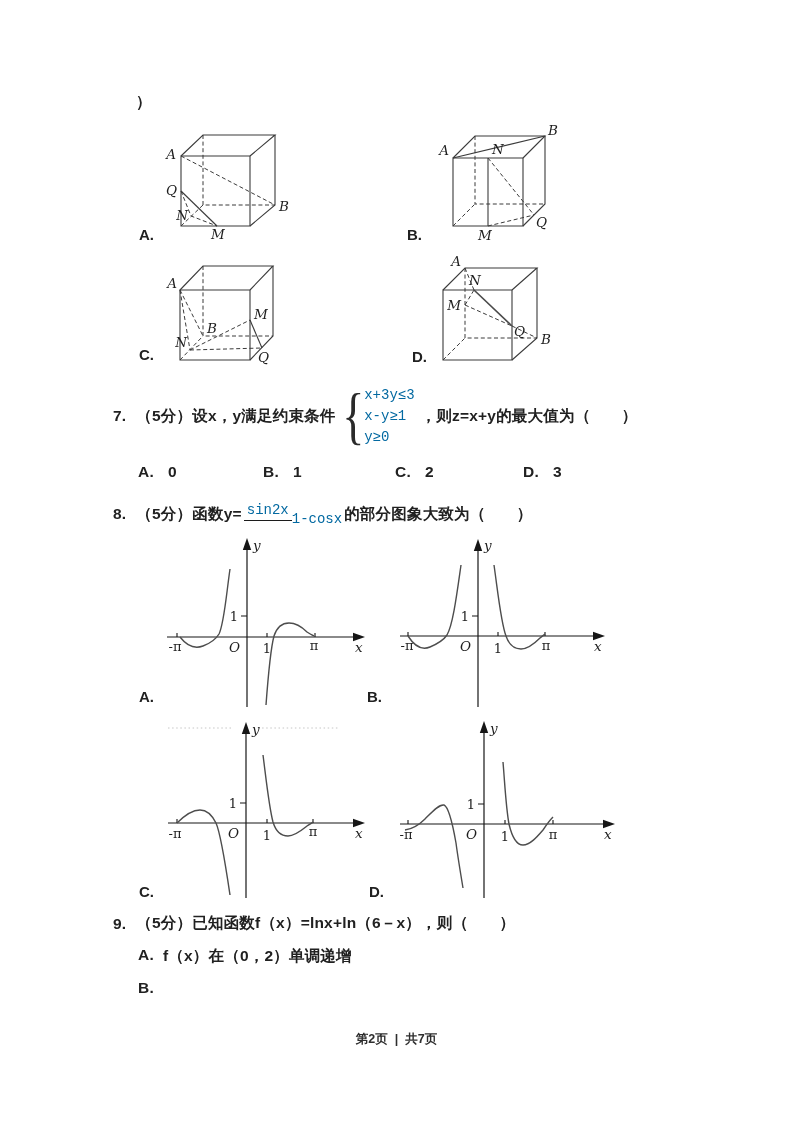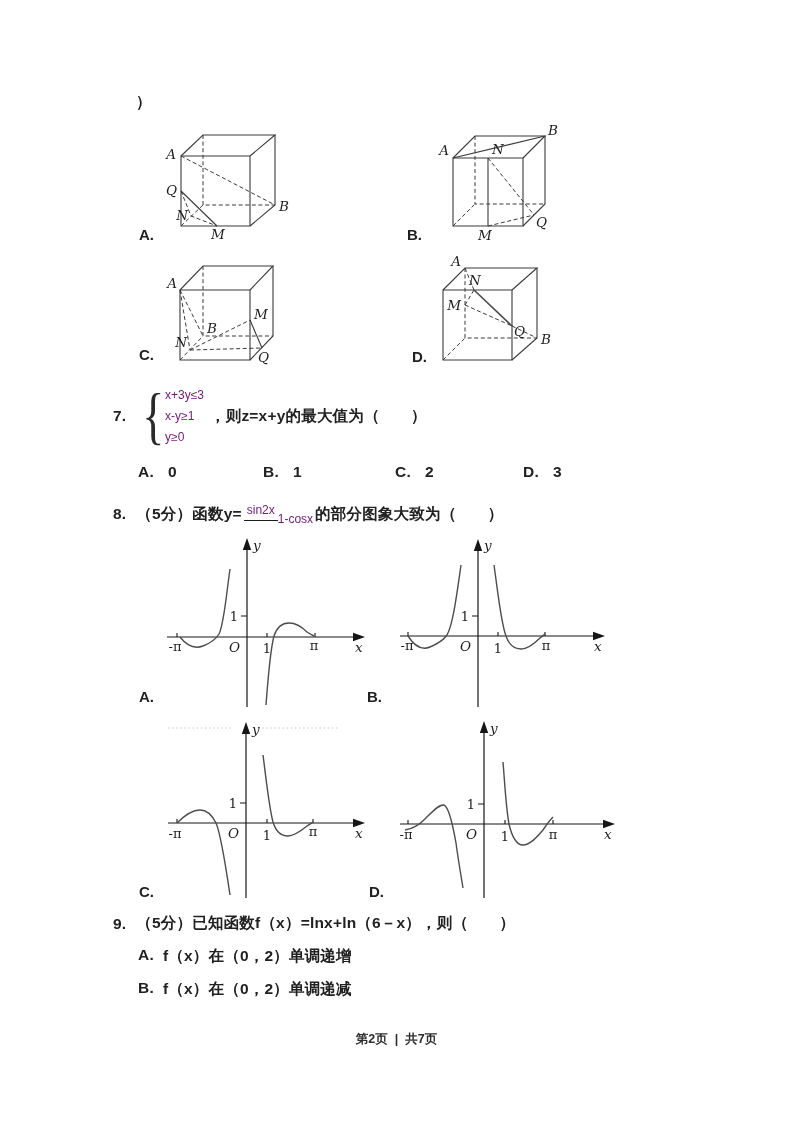--- a/index.html
+++ b/index.html
@@ -1,20 +1,20 @@
 <!DOCTYPE html>
 <html><head>
 <meta charset="utf-8">
 <style>
   html,body{margin:0;padding:0;background:#ffffff;}
   #page{position:relative;width:793px;height:1122px;background:#fff;overflow:hidden;
         font-family:"Liberation Sans",sans-serif;color:#212121;}
   .abs{position:absolute;}
   .qtext{font-size:15.5px;font-weight:600;letter-spacing:.2px;white-space:nowrap;}
-  .mono{font-family:Liberation Sans, sans-serif;font-weight:400;font-size:12px;color:#701a75;}
+  .mono{font-family:Liberation Mono, monospace;font-weight:400;font-size:14px;color:#0369a1;}
   .figlabel{font-size:15px;font-weight:600;}
   .row{display:flex;align-items:center;}
   .brace{font-family:"Liberation Serif",serif;font-weight:300;font-size:64px;line-height:.95;
          transform:scaleX(.72);color:#2a2a2a;margin:0 -4px 0 2px;}
   .constraints{display:flex;flex-direction:column;line-height:21px;}
   .frac{display:inline-flex;flex-direction:row;align-items:flex-start;line-height:18px;margin:0 2px;}
   .frac .num{border-bottom:1.4px solid #1c1c1c;padding:0 3px 1px 3px;}
   .frac .den{padding-top:9px;}
   .optrow{display:flex;align-items:baseline;}
   .optrow .val{margin-left:14px;}
@@ -99,20 +99,21 @@
     <text class="ti" x="33" y="13" text-anchor="end">A</text>
     <text class="ti" x="41" y="32">N</text>
     <text class="ti" x="33" y="57" text-anchor="end">M</text>
     <text class="ti" x="86" y="83">Q</text>
     <text class="ti" x="113" y="91">B</text>
   </svg>
   <span class="abs figlabel" style="left:412px;top:348px;">D.</span>
 
   <div class="abs row" style="left:113px;top:383px;height:66px;">
     <span class="qtext" style="margin-right:10px;">7.</span>
+    <span class="qtext">（5分）设x，y满足约束条件</span>
     <span class="brace">{</span>
     <span class="constraints mono">
       <span>x+3y≤3</span>
       <span>x-y≥1</span>
       <span>y≥0</span>
     </span>
     <span class="qtext" style="margin-left:6px;">，则z=x+y的最大值为（　　）</span>
   </div>
 
   <div class="abs optrow qtext" style="left:138px;top:463px;">
@@ -218,20 +219,19 @@
   <div class="abs row qtext" style="left:113px;top:913px;">
     <span style="margin-right:10px;">9.</span>
     <span>（5分）已知函数f（x）=lnx+ln（6－x），则（　　）</span>
   </div>
   <div class="abs q9opt qtext" style="left:138px;top:946px;">
     <span>A.</span>
     <span>f（x）在（0，2）单调递增</span>
   </div>
   <div class="abs q9opt qtext" style="left:138px;top:979px;">
     <span>B.</span>
-    <span>f（x）在（0，2）单调递减</span>
   </div>
 
   <div class="abs footer" style="left:0;top:1031px;">
     <span>第2页</span><span class="sep">|</span><span>共7页</span>
   </div>
 
 </div>
 
 </body></html>

